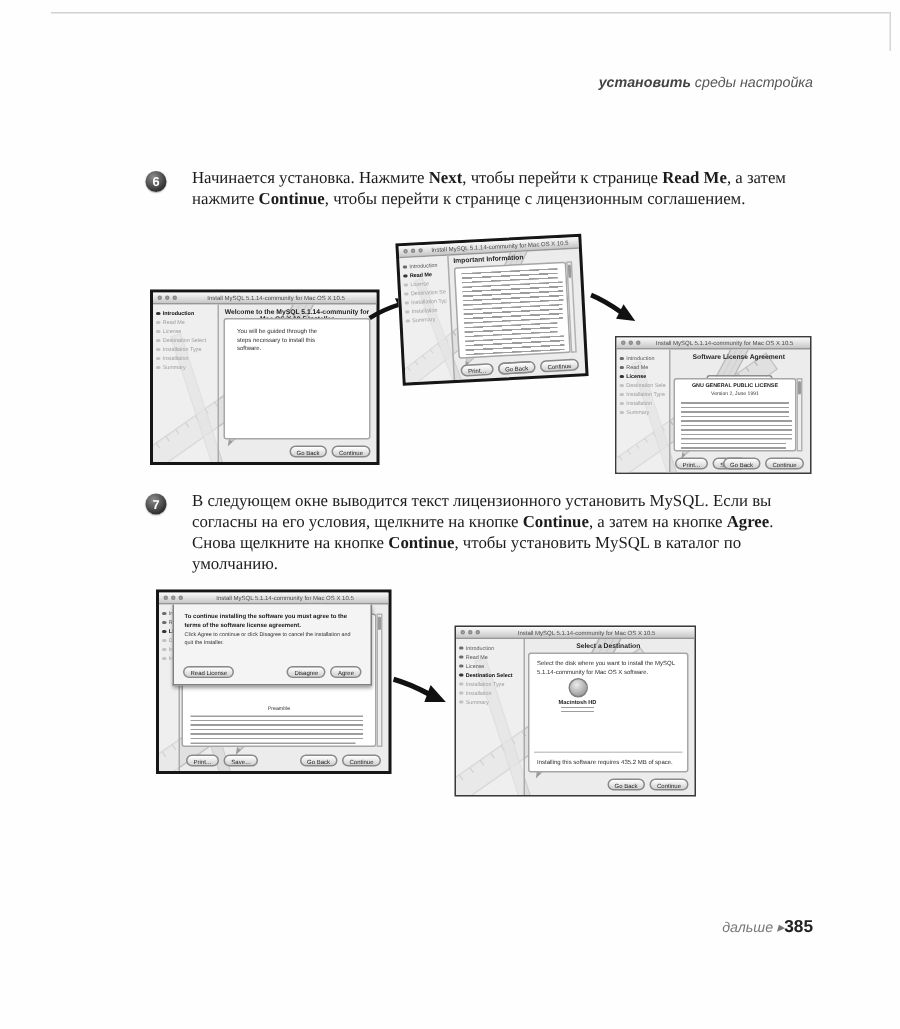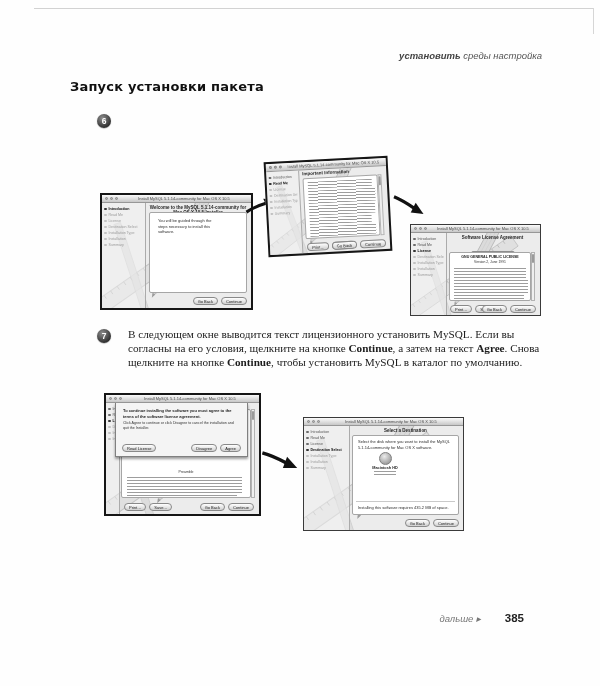--- a/index.html
+++ b/index.html
@@ -14,21 +14,21 @@
        font-style:italic;font-size:9.5px;color:#555;}
   .hdr b{font-weight:bold;color:#444;}
   .sect{position:absolute;top:79px;left:70px;font-family:"DejaVu Sans",sans-serif;
         font-weight:bold;font-size:13px;letter-spacing:.2px;color:#111;}
   .stepnum{position:absolute;width:14px;height:14px;border-radius:50%;
         background:radial-gradient(circle at 38% 30%, #8d8d8d, #2c2c2c 75%);
         color:#fff;font:bold 8.5px/14px "Liberation Sans",sans-serif;text-align:center;
         box-shadow:0 0.5px 1px rgba(0,0,0,.4);}
   .para{position:absolute;left:128px;width:412px;font-size:11.2px;line-height:14px;color:#1c1c1c;}
   .para b{font-weight:bold;}
-  .foot{position:absolute;top:612px;right:76px;display:flex;align-items:baseline;gap:24px;text-align:right;}
+  .foot{position:absolute;top:612px;right:58px;display:flex;align-items:baseline;text-align:right;}
   .foot .nx{font-family:"Liberation Sans",sans-serif;font-style:italic;font-size:9.5px;color:#777;}
   .foot .pg{font-family:"Liberation Sans",sans-serif;font-weight:bold;font-size:11.5px;color:#222;}
 
   
   .arrow{position:absolute;}
   .arrow svg{display:block;width:100%;height:100%;}
 
   
   .mw{position:absolute;background:#ececec;border:2px solid #161616;box-sizing:border-box;
       overflow:hidden;font-family:"Liberation Sans",sans-serif;}
@@ -91,23 +91,23 @@
 </svg>
 
 <div class="page">
   <div class="scan-top"></div>
   <div class="scan-right"></div>
 
   <div class="hdr">
     <b>установить</b><span> среды настройка</span>
   </div>
 
-  <div class="sect">Запуск установки пакета</div>
 
   <div class="stepnum" style="left:97px;top:114px;">6</div>
+  <div class="para" style="top:112px;"><span>Начинается установка. Нажмите </span><b>Next</b><span>, чтобы перейти к странице </span><b>Read Me</b><span>, а затем нажмите </span><b>Continue</b><span>, чтобы перейти к странице с лицензионным соглашением.</span></div>
 
   <div class="mw" style="left:100px;top:193px;width:153px;height:117px;">
     <div class="tb">
       <span class="dot"></span>
       <span class="dot"></span>
       <span class="dot"></span>
       <span class="wtitle">Install MySQL 5.1.14-community for Mac OS X 10.5</span>
     </div>
     <div class="wbody">
       <svg class="wm" viewBox="0 0 150 110" preserveAspectRatio="xMidYMax slice">
@@ -296,21 +296,21 @@
         <span class="mbtn">Save…</span>
       </div>
       <div class="btnrow" style="right:4px;bottom:2px;">
         <span class="mbtn">Go Back</span>
         <span class="mbtn">Continue</span>
       </div>
     </div>
   </div>
 
   <div class="stepnum" style="left:97px;top:329px;">7</div>
-  <div class="para" style="top:327px;"><span>В следующем окне выводится текст лицензионного установить MySQL. Если вы согласны на его условия, щелкните на кнопке </span><b>Continue</b><span>, а затем на текст </span><b>Agree</b><span>. Снова щелкните на кнопке </span><b>Continue</b><span>, чтобы установить MySQL в каталог по умолчанию.</span></div>
+  <div class="para" style="top:327px;"><span>В следующем окне выводится текст лицензионного установить MySQL. Если вы согласны на его условия, щелкните на кнопке </span><b>Continue</b><span>, а затем на кнопке </span><b>Agree</b><span>. Снова щелкните на кнопке </span><b>Continue</b><span>, чтобы установить MySQL в каталог по умолчанию.</span></div>
 
   <div class="mw" style="left:104px;top:393px;width:157px;height:123px;">
     <div class="tb">
       <span class="dot"></span>
       <span class="dot"></span>
       <span class="dot"></span>
       <span class="wtitle">Install MySQL 5.1.14-community for Mac OS X 10.5</span>
     </div>
     <div class="wbody">
       <svg class="wm" viewBox="0 0 150 110" preserveAspectRatio="xMidYMax slice">

